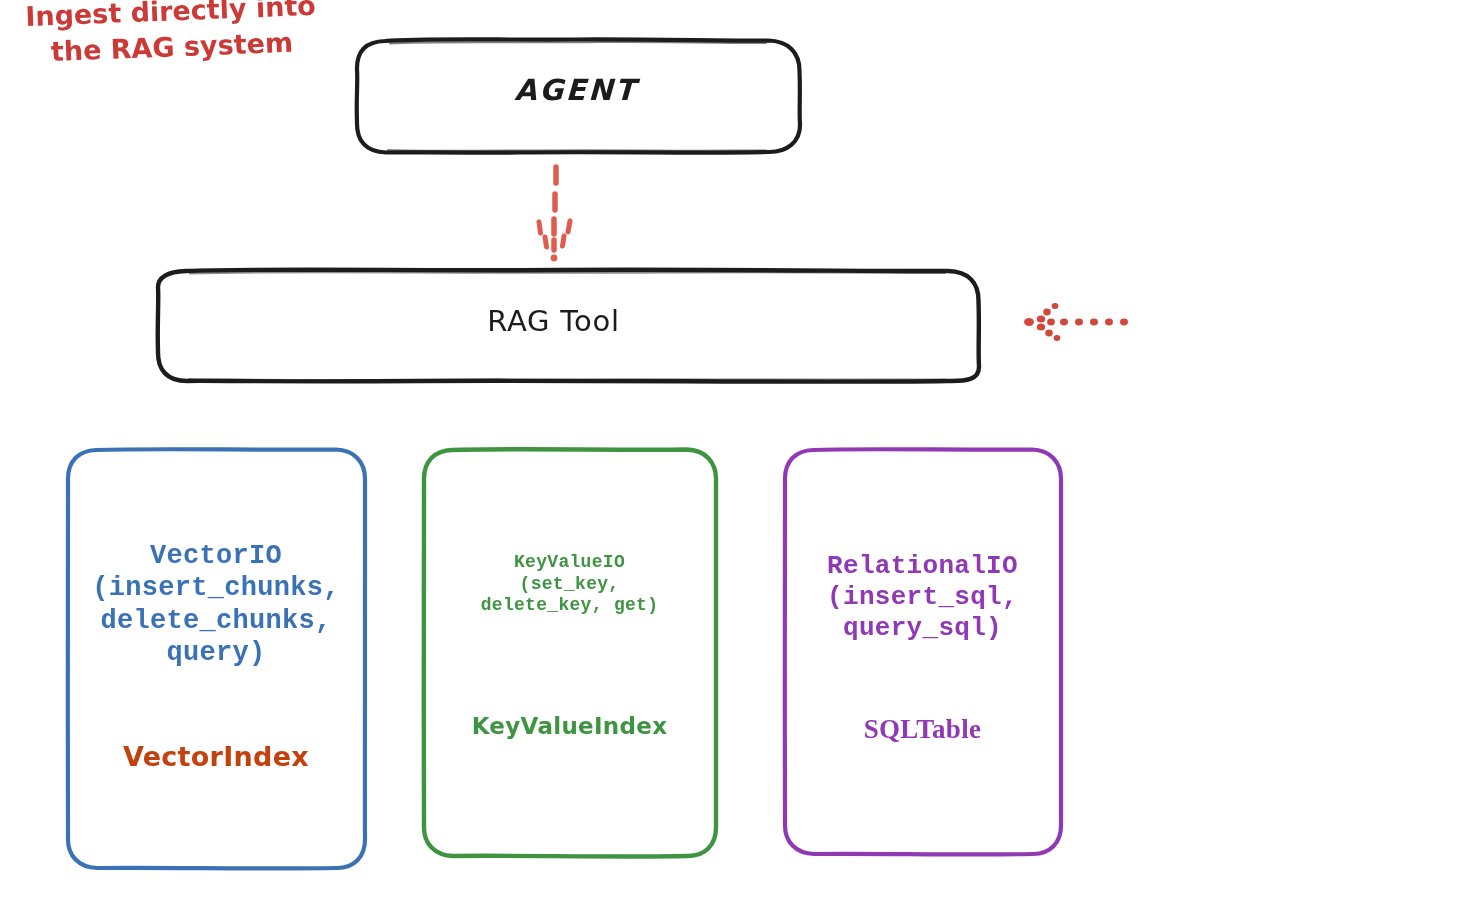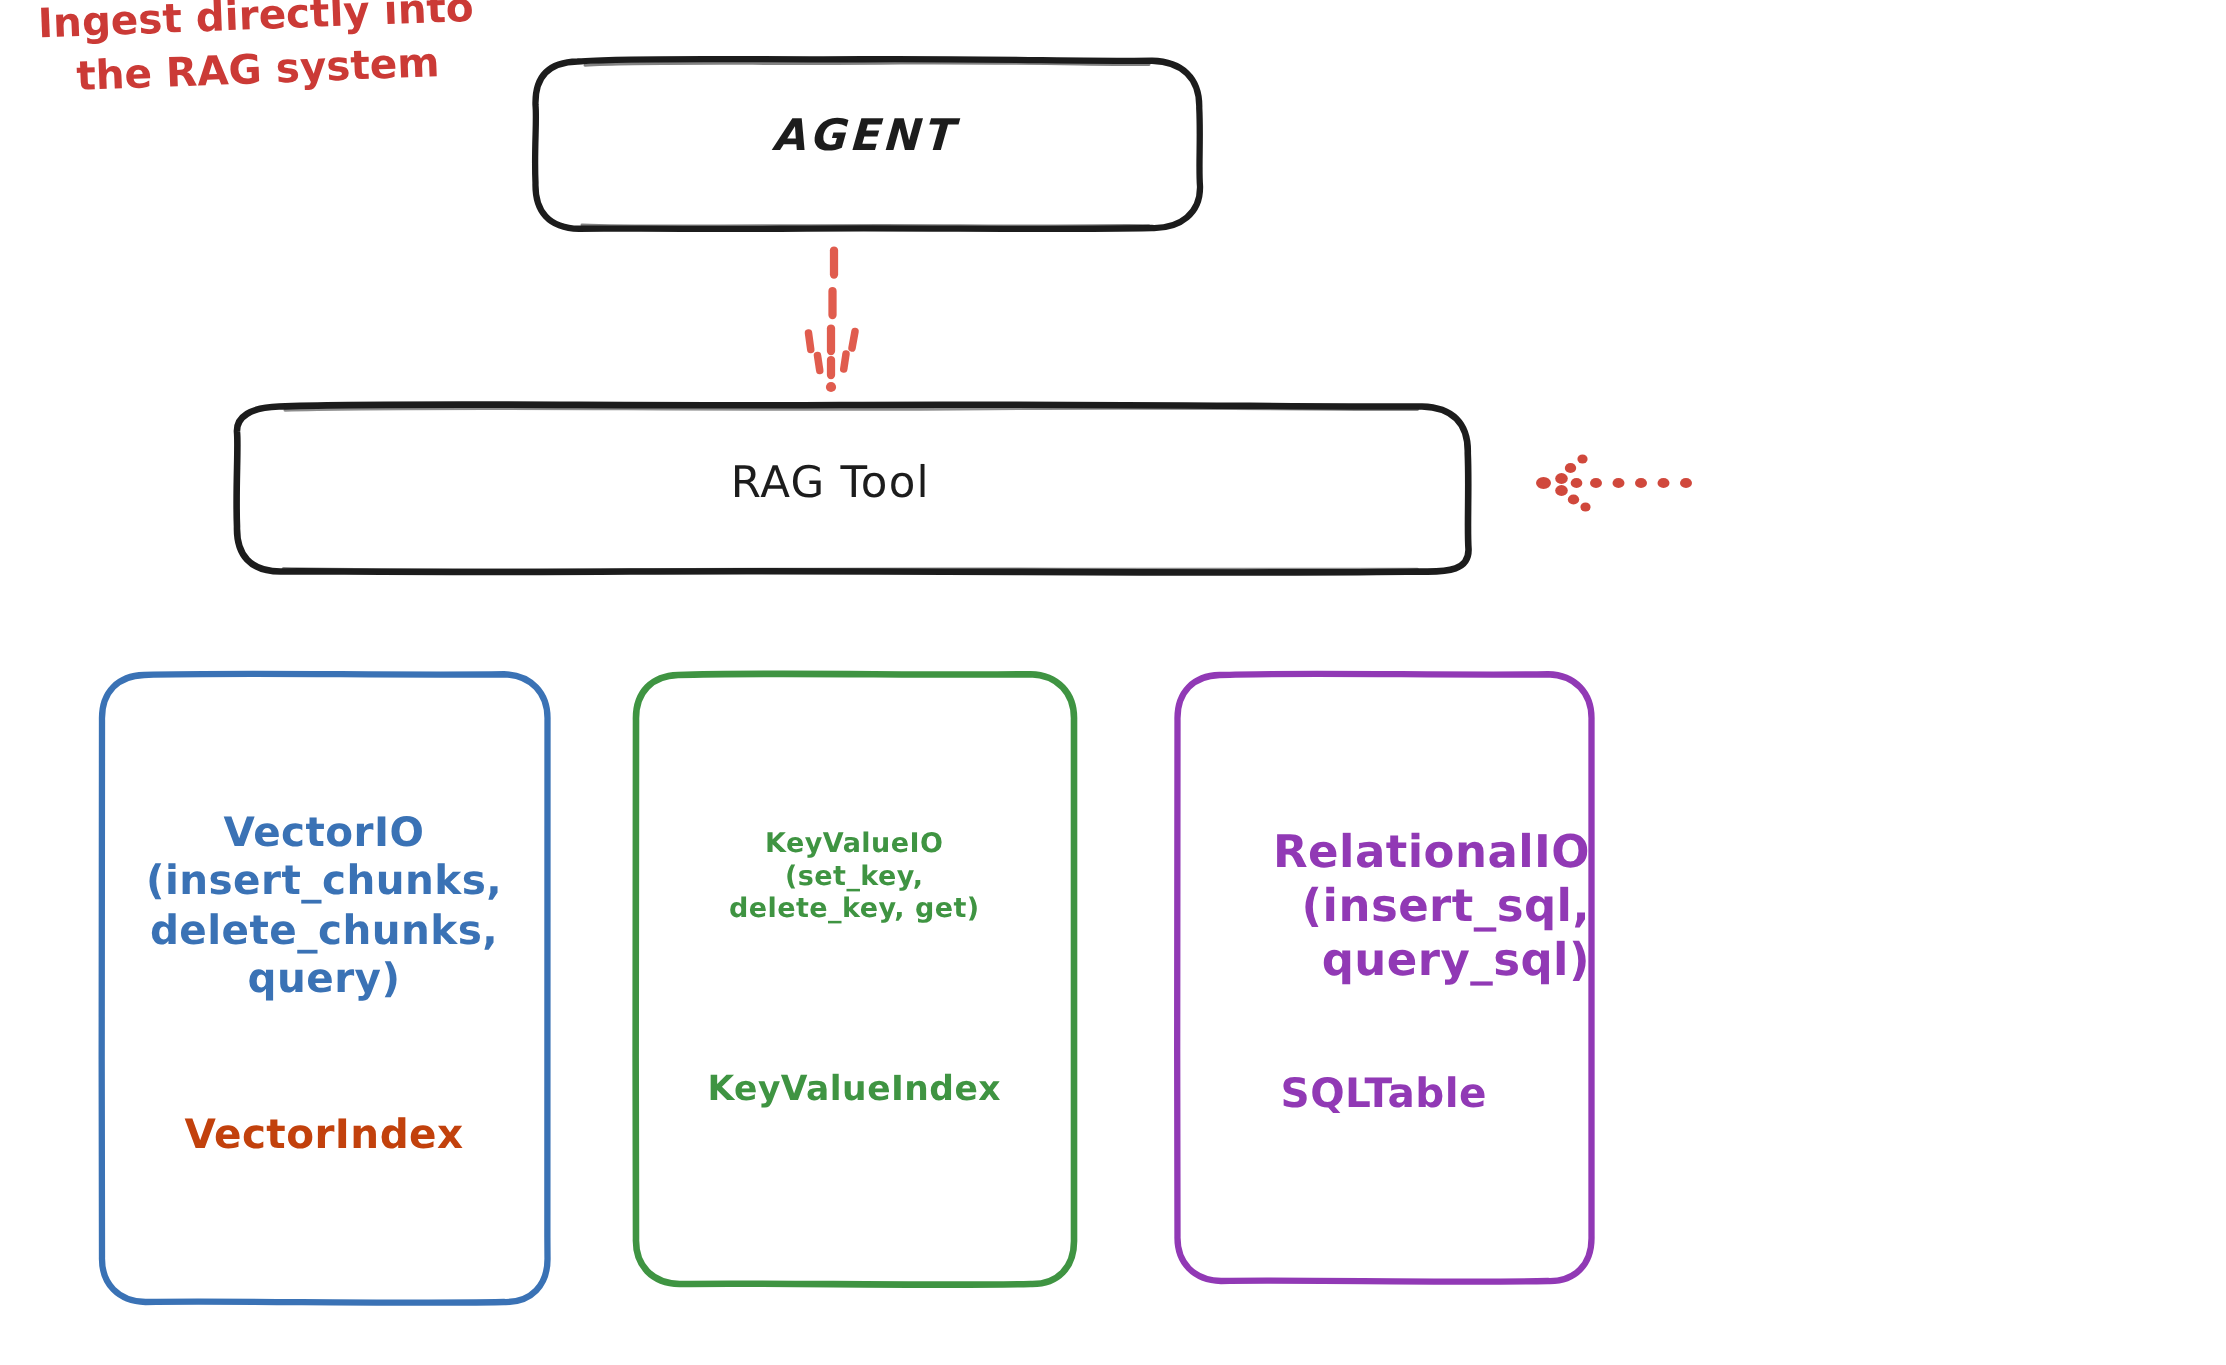--- a/index.html
+++ b/index.html
@@ -73,37 +73,38 @@
   }
 
   
   .provider-text {
     position: absolute;
     text-align: center;
     line-height: 1.2;
     font-weight: 600;
     white-space: pre;
     pointer-events: none;
+    font-family: Liberation Mono, monospace;
   }
   .provider-sub {
     position: absolute;
     text-align: center;
     font-weight: 600;
     white-space: pre;
     pointer-events: none;
   }
 
   #vector-api   { left: 67px;  top: 540px; width: 298px; font-size: 27px; color: #3a72b5; letter-spacing: 0.3px; }
   #vector-index { left: 67px;  top: 741px; width: 298px; font-size: 27px; color: #c2410c; letter-spacing: 0.3px; }
 
   #kv-api       { left: 424px; top: 552px; width: 291px; font-size: 18px; color: #3f9442; letter-spacing: 0.3px; }
   #kv-index     { left: 424px; top: 713px; width: 291px; font-size: 23px; color: #3f9442; letter-spacing: 0.3px; }
 
-  #rel-api      { left: 785px; top: 551px; width: 275px; font-size: 30px; color: #9139b5; letter-spacing: 0.3px; text-align: right; }
-  #rel-index    { left: 785px; top: 714px; width: 275px; font-size: 27px; color: #9139b5; letter-spacing: 0.3px; }
+  #rel-api      { left: 785px; top: 551px; width: 275px; font-size: 26px; color: #9139b5; letter-spacing: 0.3px; }
+  #rel-index    { left: 785px; top: 714px; width: 275px; font-size: 27px; color: #9139b5; letter-spacing: 0.3px; font-family: Liberation Serif, serif; }
 </style>
 </head>
 <body>
 
 <svg id="canvas" viewBox="0 0 1484 910" xmlns="http://www.w3.org/2000/svg">
 
   <g>
     <path d="M 385,41
              C 420,38 500,40 575,39.5
              C 650,39 730,41 768,40.5

